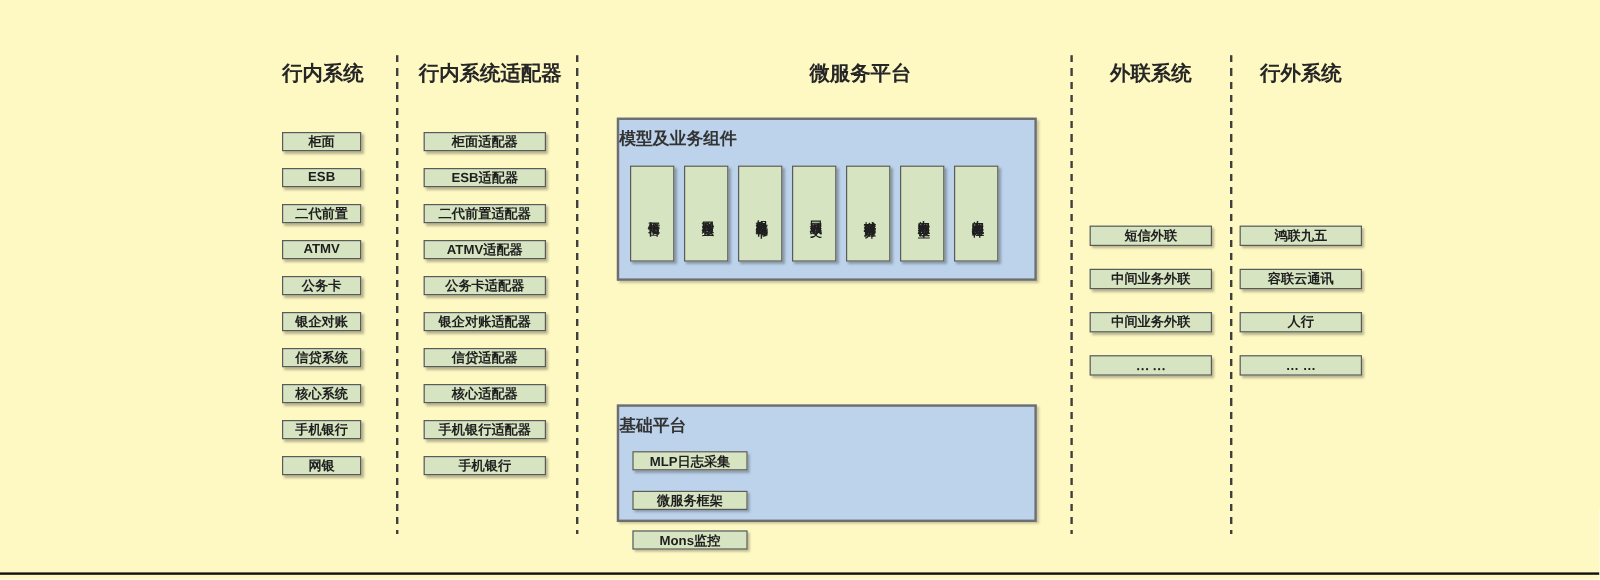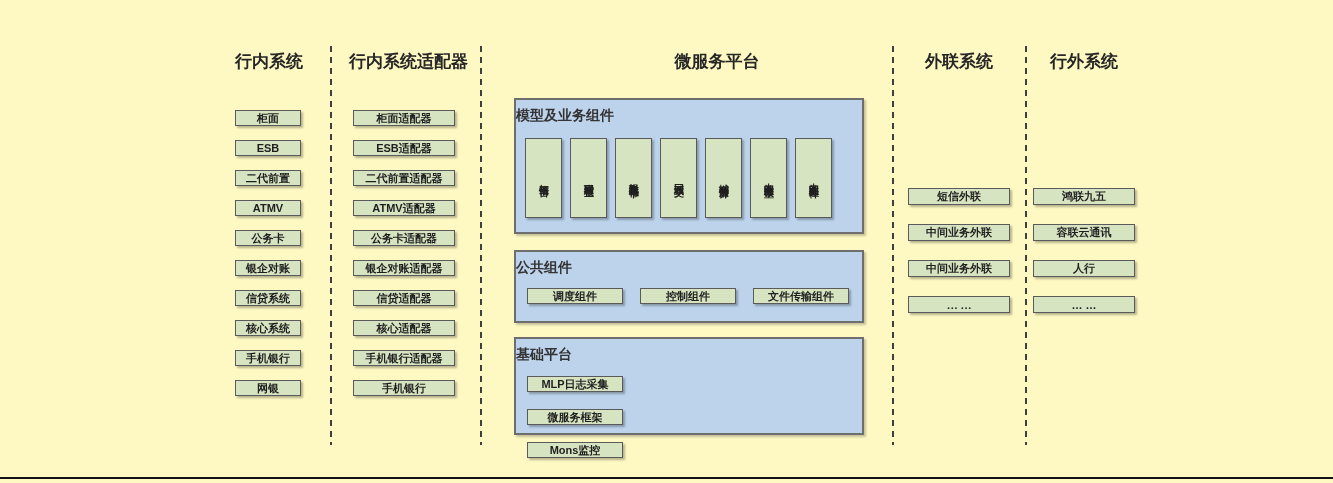--- a/index.html
+++ b/index.html
@@ -170,28 +170,20 @@
         <div class="sys-box">短信平台</div>
         <div class="sys-box">联网核查</div>
         <div class="sys-box">银联及银行卡</div>
         <div class="sys-box">同城票交</div>
         <div class="sys-box">城商行清算</div>
         <div class="sys-box">中间业务模型</div>
         <div class="sys-box">中间业务组件</div>
       </div>
   </div>
 
-  <div class="panel panel-common">
-    <div class="panel-title">公共组件</div>
-    <div class="hboxes-row">
-        <div class="sys-box">调度组件</div>
-        <div class="sys-box">控制组件</div>
-        <div class="sys-box">文件传输组件</div>
-      </div>
-  </div>
 
   <div class="panel panel-base">
     <div class="panel-title">基础平台</div>
     <div class="hboxes-row">
         <div class="sys-box">MLP日志采集</div>
         <div class="sys-box">微服务框架</div>
         <div class="sys-box">Mons监控</div>
       </div>
   </div>
 

